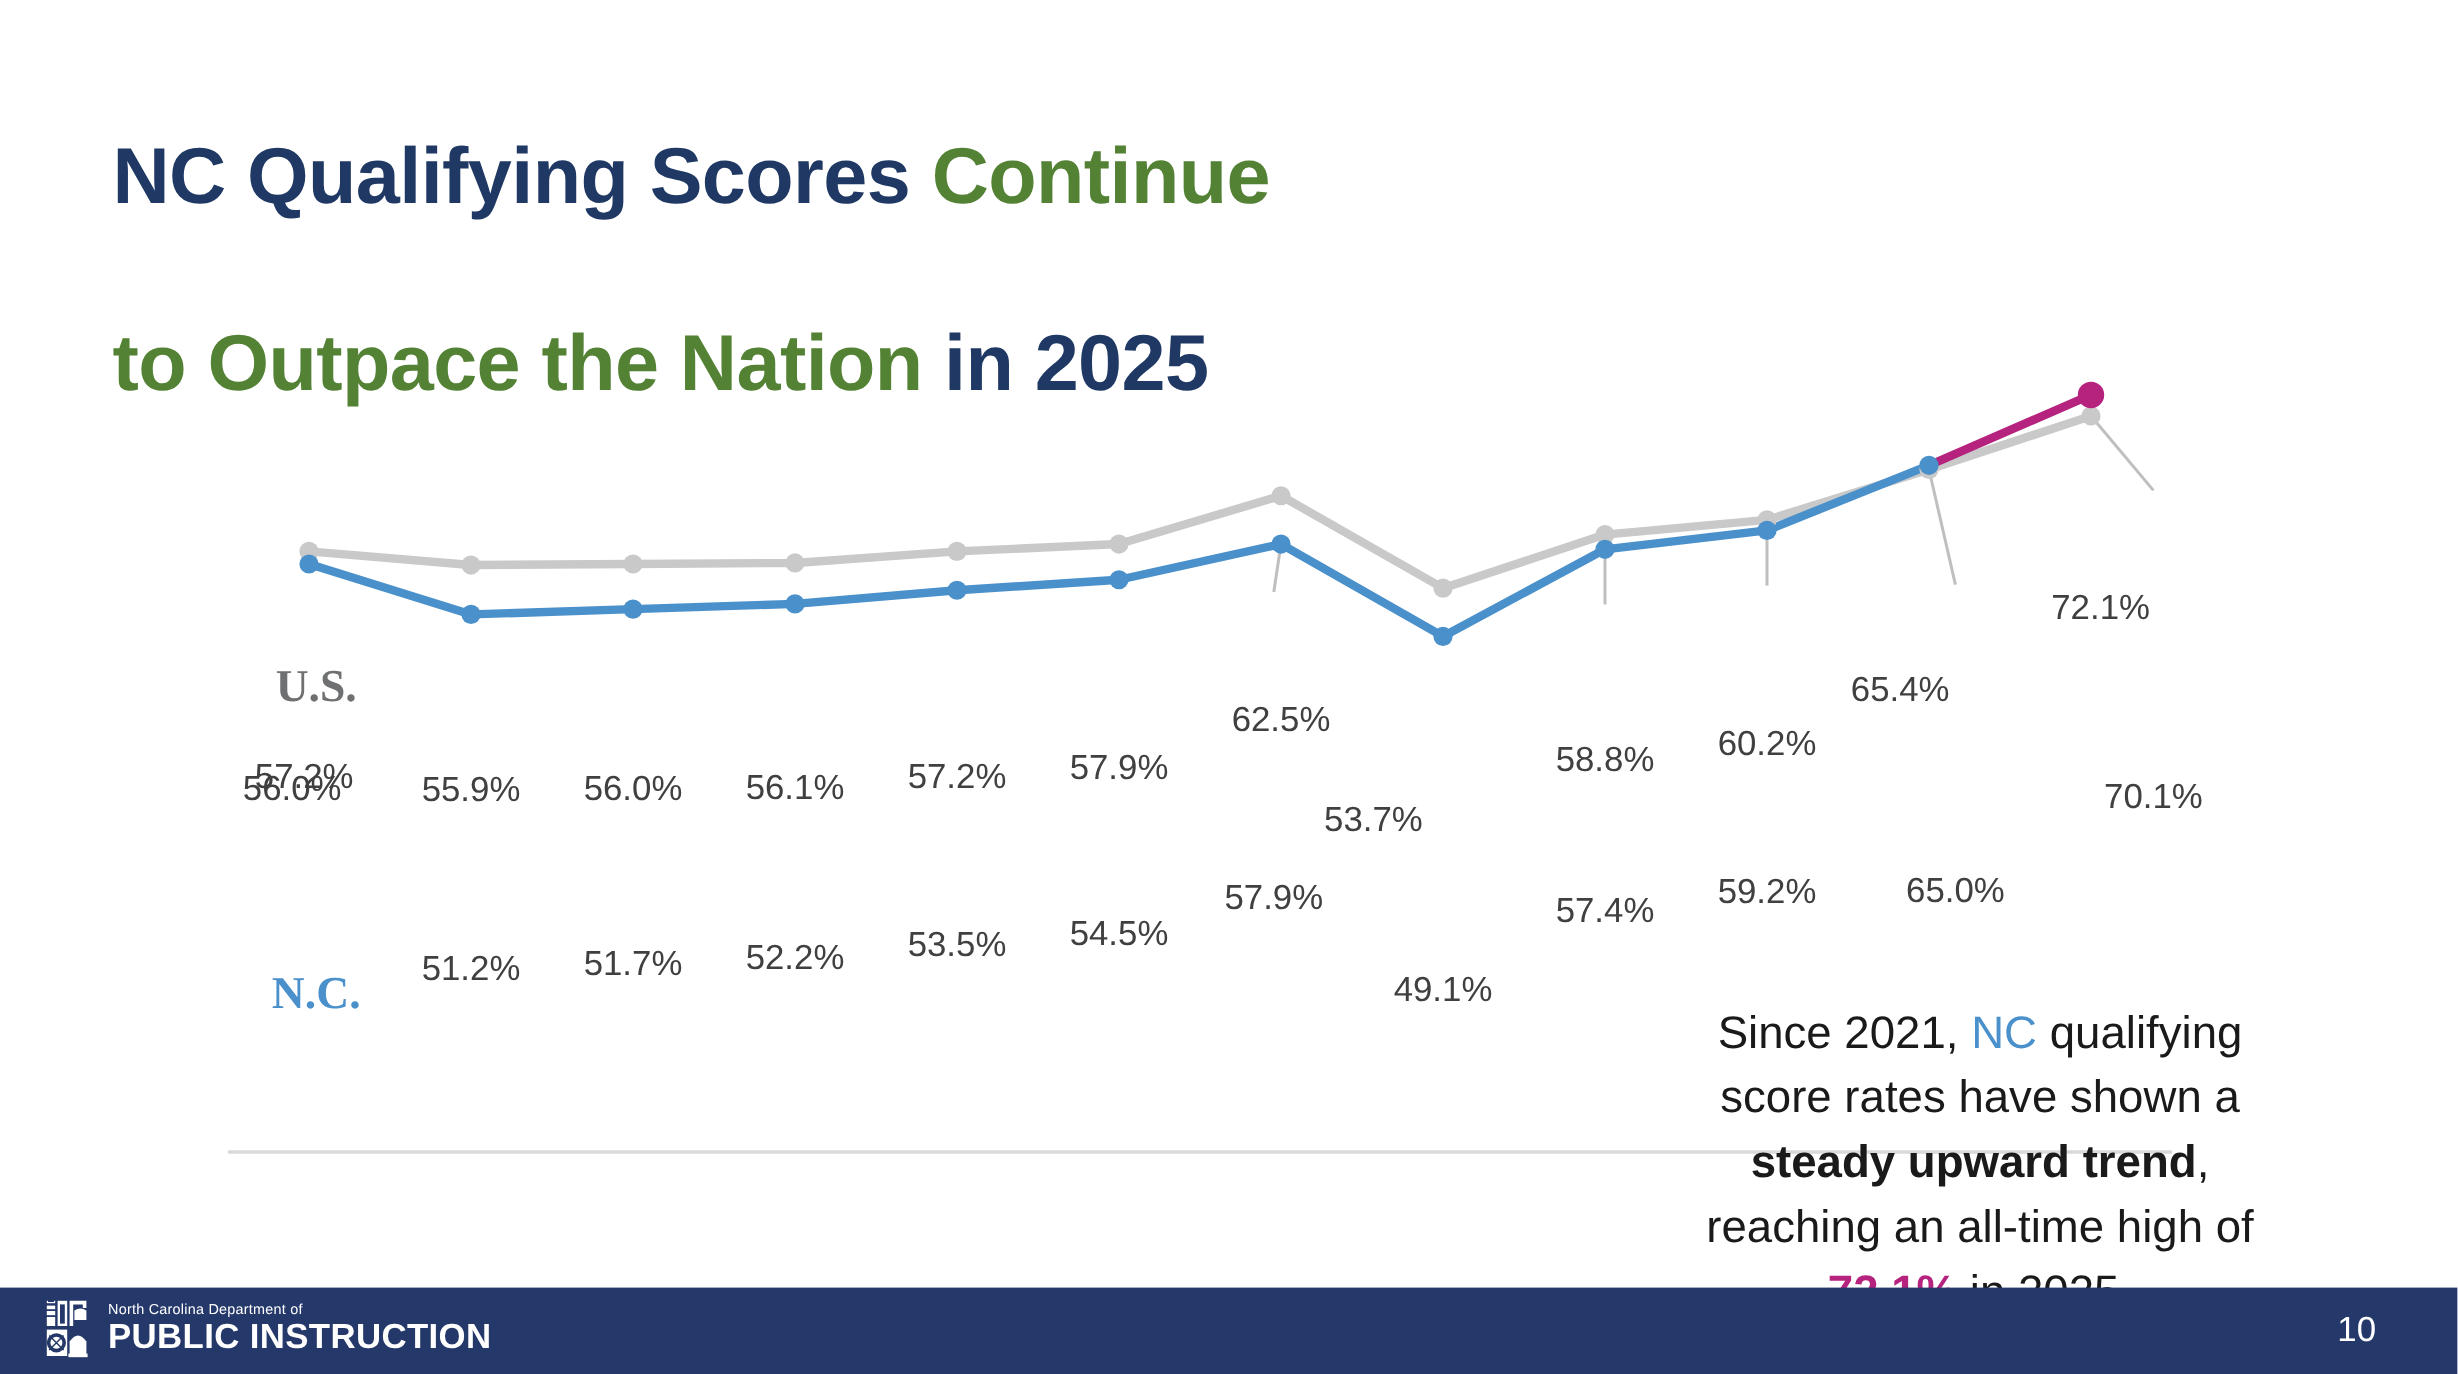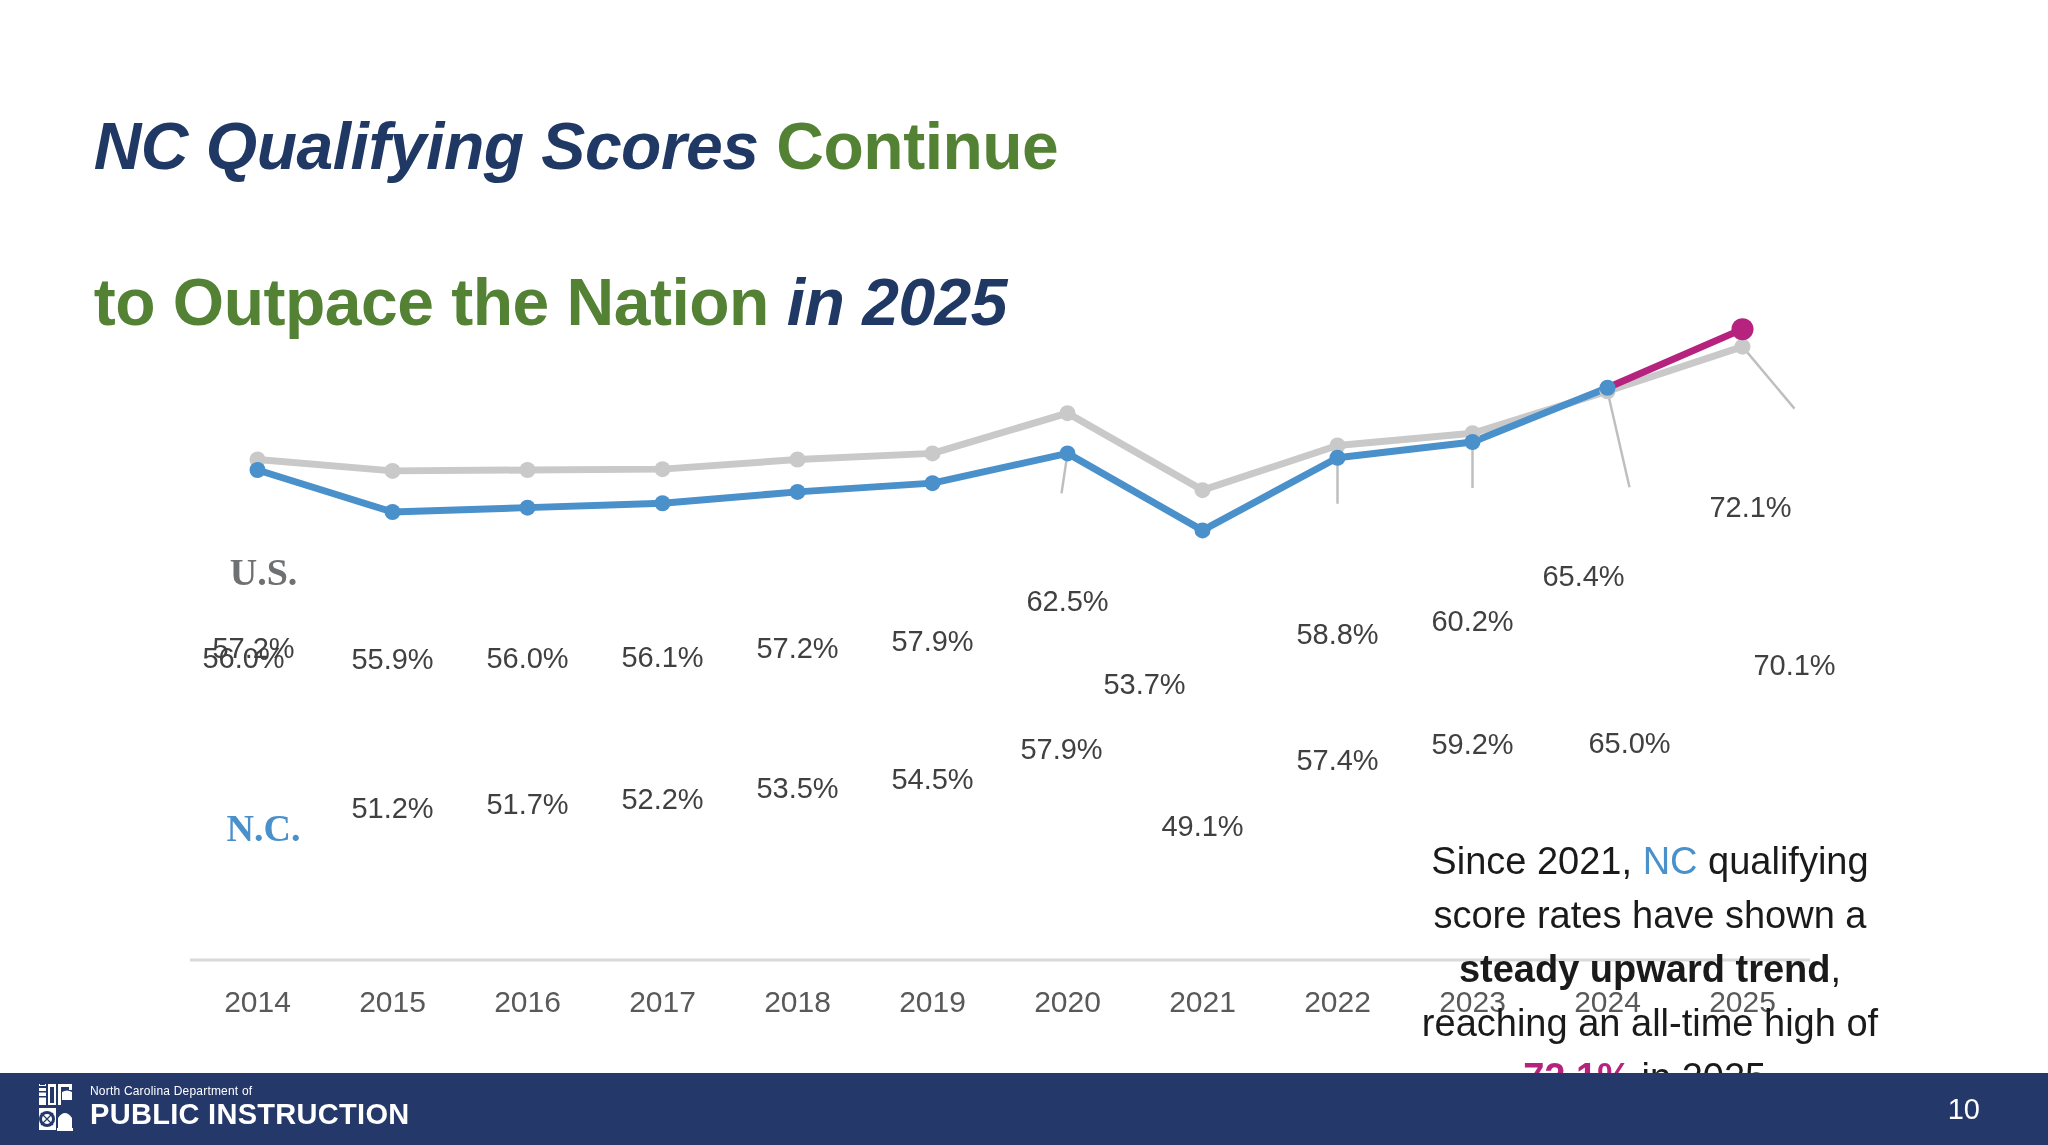--- a/index.html
+++ b/index.html
@@ -20,21 +20,21 @@
     position: absolute;
     left: 58px;
     top: 30px;
     width: 1600px;
     font-size: 66px;
     font-weight: bold;
     line-height: 1.18;
     letter-spacing: -0.5px;
     white-space: pre-wrap;
   }
-  .t-navy { color: #1F3864; font-style: italic; }
+  .t-navy { color: #1F3864; }
   .t-green { color: #548235; text-align: right; }
 
   
   #chart-area {
     position: absolute;
     left: 0;
     top: 240px;
     width: 2048px;
     height: 800px;
   }
@@ -240,34 +240,20 @@
           <circle cx="877.5" cy="193.375" r="8" fill="#4A90CB"></circle>
           <circle cx="1012.5" cy="270.375" r="8" fill="#4A90CB"></circle>
           <circle cx="1147.5" cy="197.75" r="8" fill="#4A90CB"></circle>
           <circle cx="1282.5" cy="182" r="8" fill="#4A90CB"></circle>
           <circle cx="1417.5" cy="127.74999999999989" r="8" fill="#4A90CB"></circle>
           <circle cx="1552.5" cy="69.12500000000011" r="11" fill="#B5237F"></circle>
         </g>
     </svg>
   </div>
 
-  <div id="x-axis-labels">
-      <div class="x-tick" style="left: 67.5px;">2014</div>
-      <div class="x-tick" style="left: 202.5px;">2015</div>
-      <div class="x-tick" style="left: 337.5px;">2016</div>
-      <div class="x-tick" style="left: 472.5px;">2017</div>
-      <div class="x-tick" style="left: 607.5px;">2018</div>
-      <div class="x-tick" style="left: 742.5px;">2019</div>
-      <div class="x-tick" style="left: 877.5px;">2020</div>
-      <div class="x-tick" style="left: 1012.5px;">2021</div>
-      <div class="x-tick" style="left: 1147.5px;">2022</div>
-      <div class="x-tick" style="left: 1282.5px;">2023</div>
-      <div class="x-tick" style="left: 1417.5px;">2024</div>
-      <div class="x-tick" style="left: 1552.5px;">2025</div>
-    </div>
 
   <div id="data-labels-layer">
       <div class="dlabel" style="left: 253.5px; top: 407.5px;">57.2%</div>
       <div class="dlabel" style="left: 392.5px; top: 418.875px;">55.9%</div>
       <div class="dlabel" style="left: 527.5px; top: 418px;">56.0%</div>
       <div class="dlabel" style="left: 662.5px; top: 417.125px;">56.1%</div>
       <div class="dlabel" style="left: 797.5px; top: 407.5px;">57.2%</div>
       <div class="dlabel" style="left: 932.5px; top: 401.375px;">57.9%</div>
       <div class="dlabel" style="left: 1067.5px; top: 361.125px;">62.5%</div>
       <div class="dlabel" style="left: 1144.5px; top: 444.125px;">53.7%</div>

